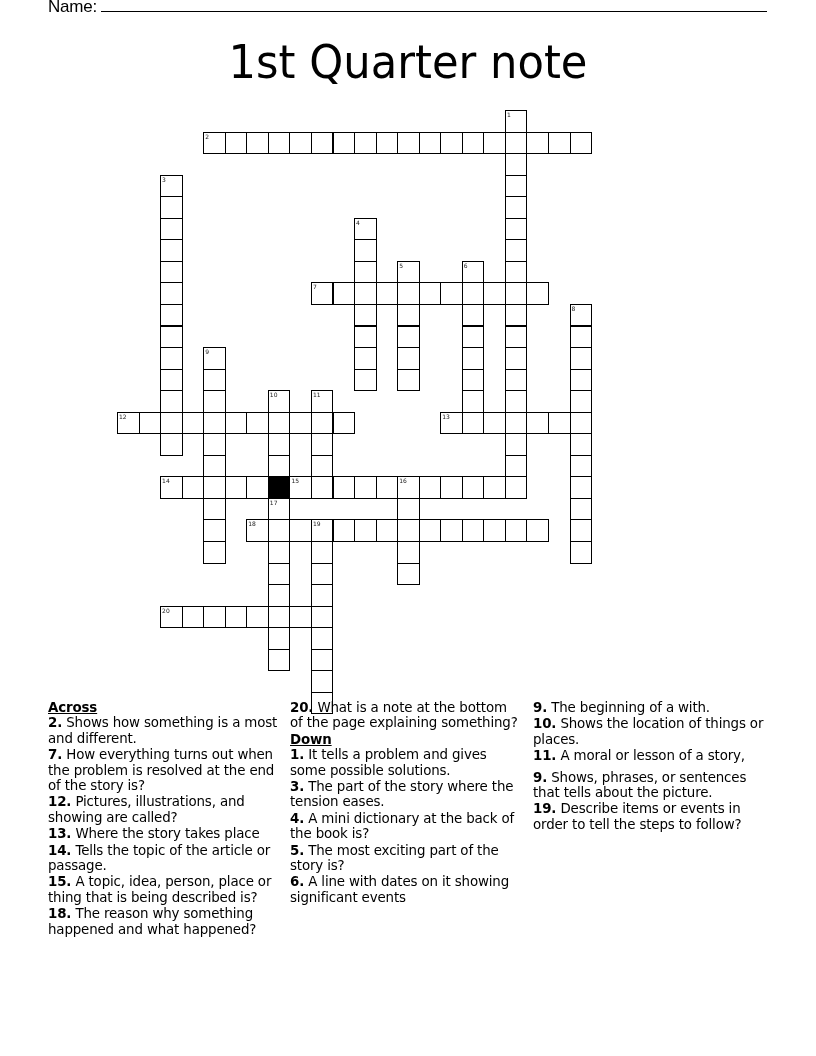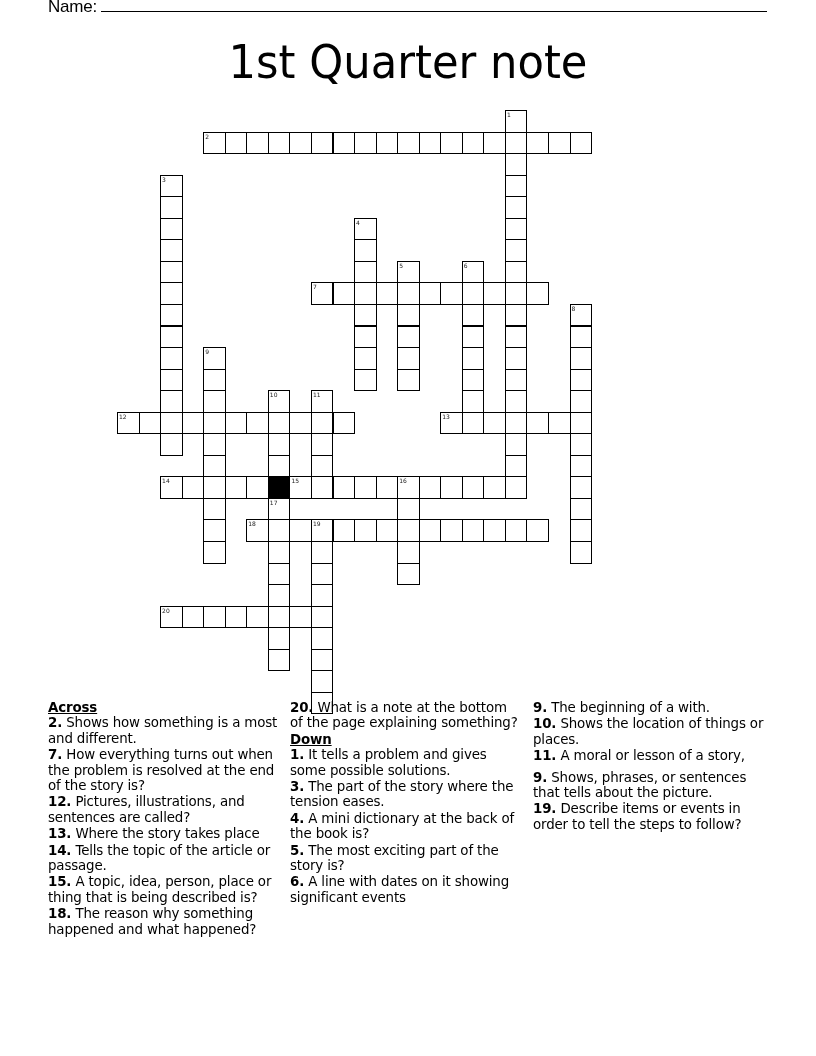--- a/index.html
+++ b/index.html
@@ -260,21 +260,21 @@
     <div class="cell" style="left: 224.75px; top: 605.65px;"></div>
     <div class="cell" style="left: 246.3px; top: 605.65px;"></div>
     <div class="cell" style="left: 289.4px; top: 605.65px;"></div>
     <div class="cell block" style="left: 267.85px; top: 476.35px;"></div>
   </div>
 
 <div class="clues col1">
   <div class="heading">Across</div>
   <div class="clue"><span class="n">2.</span> <span>Shows how something is a most and different.</span></div>
   <div class="clue"><span class="n">7.</span> <span>How everything turns out when the problem is resolved at the end of the story is?</span></div>
-  <div class="clue"><span class="n">12.</span> <span>Pictures, illustrations, and sentences are called?</span></div>
+  <div class="clue"><span class="n">12.</span> <span>Pictures, illustrations, and showing are called?</span></div>
   <div class="clue"><span class="n">13.</span> <span>Where the story takes place</span></div>
   <div class="clue"><span class="n">14.</span> <span>Tells the topic of the article or passage.</span></div>
   <div class="clue"><span class="n">15.</span> <span>A topic, idea, person, place or thing that is being described is?</span></div>
   <div class="clue"><span class="n">18.</span> <span>The reason why something happened and what happened?</span></div>
 </div>
 
 <div class="clues col2">
   <div class="clue"><span class="n">20.</span> <span>What is a note at the bottom of the page explaining something?</span></div>
   <div class="heading">Down</div>
   <div class="clue"><span class="n">1.</span> <span>It tells a problem and gives some possible solutions.</span></div>

